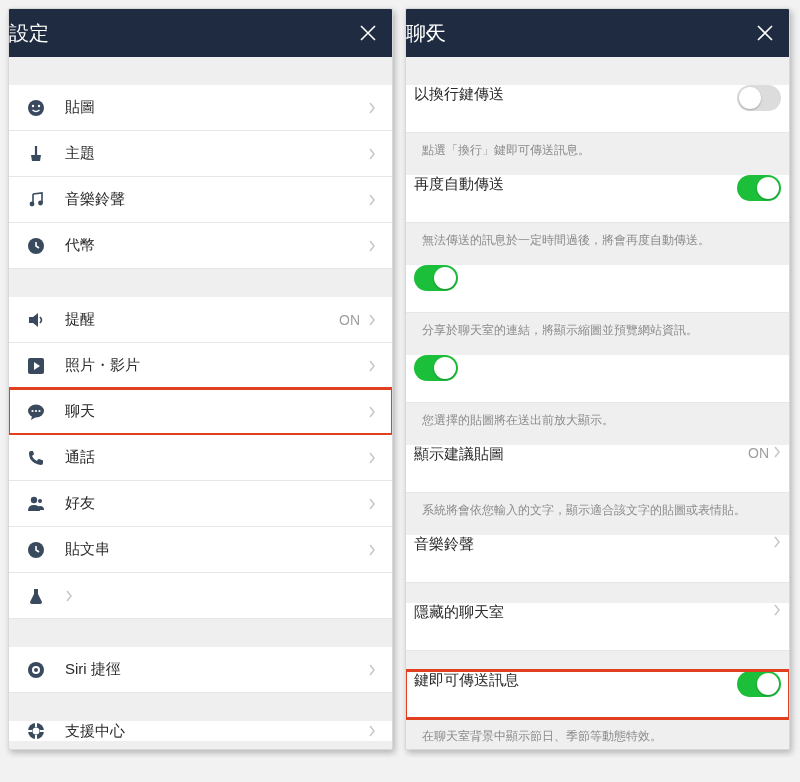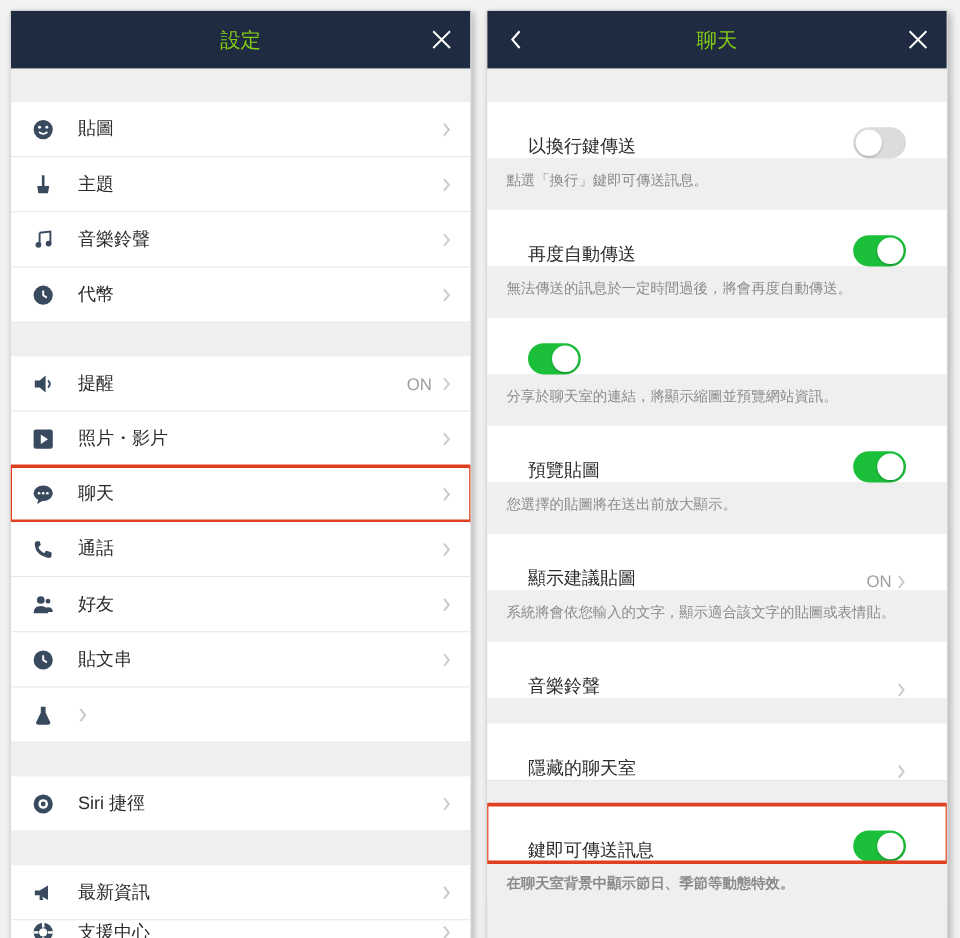--- a/index.html
+++ b/index.html
@@ -15,27 +15,26 @@
     width: 385px;
     background: #efefef;
     border: 1px solid #d9d9d9;
     border-radius: 2px;
     box-shadow: 2px 3px 6px rgba(0,0,0,0.25);
     overflow: hidden;
     position: relative;
   }
   .nav {
     background: #1f2b40;
-    color: #84cc16;
+    color: #ffffff;
     height: 48px;
     display: flex;
     align-items: center;
-    justify-content: center;
     position: relative;
-    font-size: 17px;
+    font-size: 20px;
   }
   .nav .left, .nav .right {
     position: absolute;
     top: 0;
     height: 48px;
     width: 48px;
     display: flex;
     align-items: center;
     justify-content: center;
     font-size: 20px;
@@ -73,22 +72,22 @@
     margin-right: 8px;
   }
   .row .chev {
     color: #c9c9c9;
     font-size: 18px;
   }
   .row2 {
     background: #fff;
     border-bottom: 1px solid #e6e6e6;
     display: flex;
-    align-items: flex-end;
-    padding: 0 34px;
+    align-items: flex-start;
+    padding: 0 8px;
     height: 48px;
     position: relative;
   }
   .row2 .label {
     flex: 1;
     font-size: 15px;
     color: #2b2b2b;
   }
   .row2 .value {
     font-size: 14px;
@@ -345,36 +344,20 @@
         <div class="label">Siri 捷徑</div>
 
         <div class="chev">
           <svg width="8" height="14" viewBox="0 0 8 14">
             <path d="M2 2 L6 7 L2 12" stroke="#c9c9c9" stroke-width="1.6" fill="none"></path>
           </svg>
         </div>
 
       </div>
       <div class="section-gap"></div>
-      <div class="row">
-        <div class="icon">
-          <svg width="18" height="18" viewBox="0 0 18 18">
-            <path d="M2 7 L6 7 L13 3 L13 15 L6 11 L2 11 Z" fill="#3a4a5e"></path>
-            <path d="M6 11 L6 15 L9 15 L8 11" fill="#3a4a5e"></path>
-          </svg>
-        </div>
-        <div class="label">最新資訊</div>
-
-        <div class="chev">
-          <svg width="8" height="14" viewBox="0 0 8 14">
-            <path d="M2 2 L6 7 L2 12" stroke="#c9c9c9" stroke-width="1.6" fill="none"></path>
-          </svg>
-        </div>
-
-      </div>
       <div class="row" style="height: 20px; overflow: hidden; border-bottom: none;">
         <div class="icon">
           <svg width="18" height="18" viewBox="0 0 18 18">
             <circle cx="9" cy="9" r="8" fill="#3a4a5e"></circle>
             <circle cx="9" cy="9" r="3.5" fill="#fff"></circle>
             <rect x="8" y="1" width="2" height="4" fill="#fff"></rect>
             <rect x="8" y="13" width="2" height="4" fill="#fff"></rect>
             <rect x="1" y="8" width="4" height="2" fill="#fff"></rect>
             <rect x="13" y="8" width="4" height="2" fill="#fff"></rect>
           </svg>
@@ -424,21 +407,20 @@
      </div>
       <div class="desc">無法傳送的訊息於一定時間過後，將會再度自動傳送。</div>
       <div class="row2">
        <div class="toggle on">
           <div class="knob"></div>
         </div>
 
      </div>
       <div class="desc">分享於聊天室的連結，將顯示縮圖並預覽網站資訊。</div>
       <div class="row2">
-       <div class="label">預覽貼圖</div>
        <div class="toggle on">
           <div class="knob"></div>
         </div>
 
      </div>
       <div class="desc">您選擇的貼圖將在送出前放大顯示。</div>
       <div class="row2">
        <div class="label">顯示建議貼圖</div>
        <div class="value">ON</div>
         <div class="chev">
@@ -469,15 +451,15 @@
 
      </div>
       <div style="height:20px;background:#efefef;"></div>
       <div class="row2">
        <div class="label">鍵即可傳送訊息</div>
        <div class="toggle on">
           <div class="knob"></div>
         </div>
        <div class="highlight" style="top:-2px;bottom:-2px;"></div>
      </div>
-      <div class="desc" style="padding-bottom: 4px; font-weight: bold;">在聊天室背景中顯示節日、季節等動態特效。</div>
+      <div class="desc" style="padding-bottom: 4px;">在聊天室背景中顯示節日、季節等動態特效。</div>
     </div>
 </div>
 
 </body></html>

